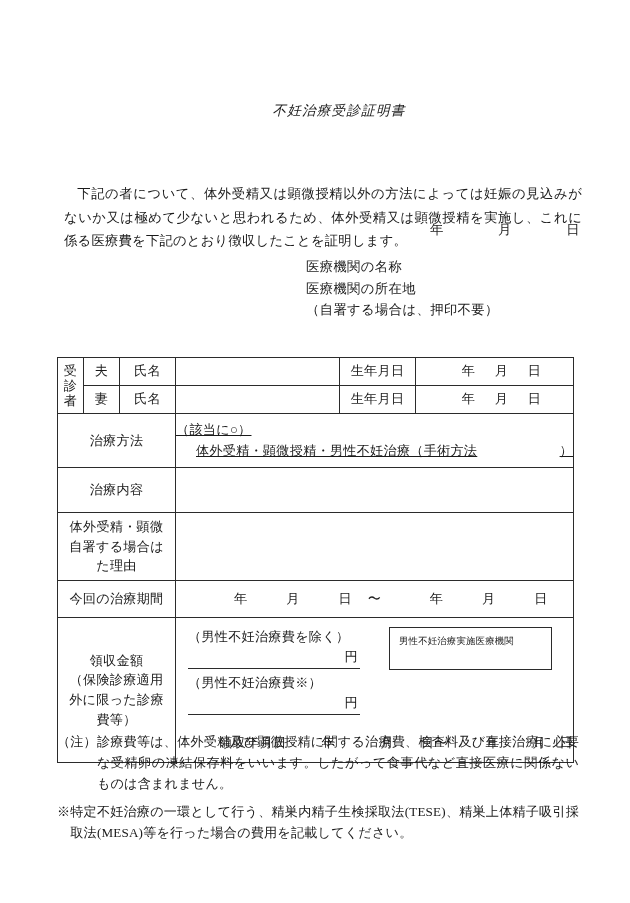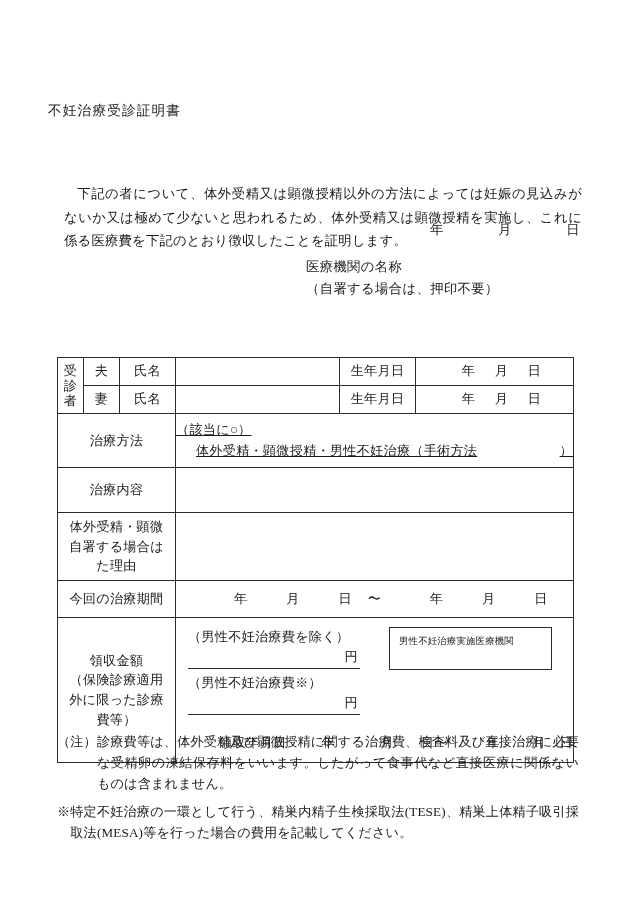--- a/index.html
+++ b/index.html
@@ -34,25 +34,26 @@
     font-size: 13.4px;
     letter-spacing: 0.6px;
     white-space: nowrap;
   }
 
   .doc-title {
     position: absolute;
     left: 0;
     top: 100px;
     width: 630px;
-    text-align: left;
+    text-align: center;
     font-size: 13.6px;
     letter-spacing: 1.2px;
     padding-left: 48px;
     box-sizing: border-box;
+    font-style: italic;
   }
 
   .body-para {
     position: absolute;
     left: 64px;
     top: 138px;
     width: 518px;
     font-size: 13.3px;
     line-height: 1.78;
     text-align: justify;
@@ -257,20 +258,21 @@
   <div class="body-para">下記の者について、体外受精又は顕微授精以外の方法によっては妊娠の見込みがないか又は極めて少ないと思われるため、体外受精又は顕微授精を実施し、これに係る医療費を下記のとおり徴収したことを証明します。</div>
 
   <div class="date-line">
     <span>年</span>
     <span>月</span>
     <span>日</span>
   </div>
 
   <div class="clinic-block">
     <div>医療機関の名称</div>
+    <div>医療機関の所在地</div>
     <div>（自署する場合は、押印不要）</div>
   </div>
 
   <table class="main-table">
     <colgroup>
       <col style="width:26px">
       <col style="width:36px">
       <col style="width:56px">
       <col style="width:164px">
       <col style="width:76px">

